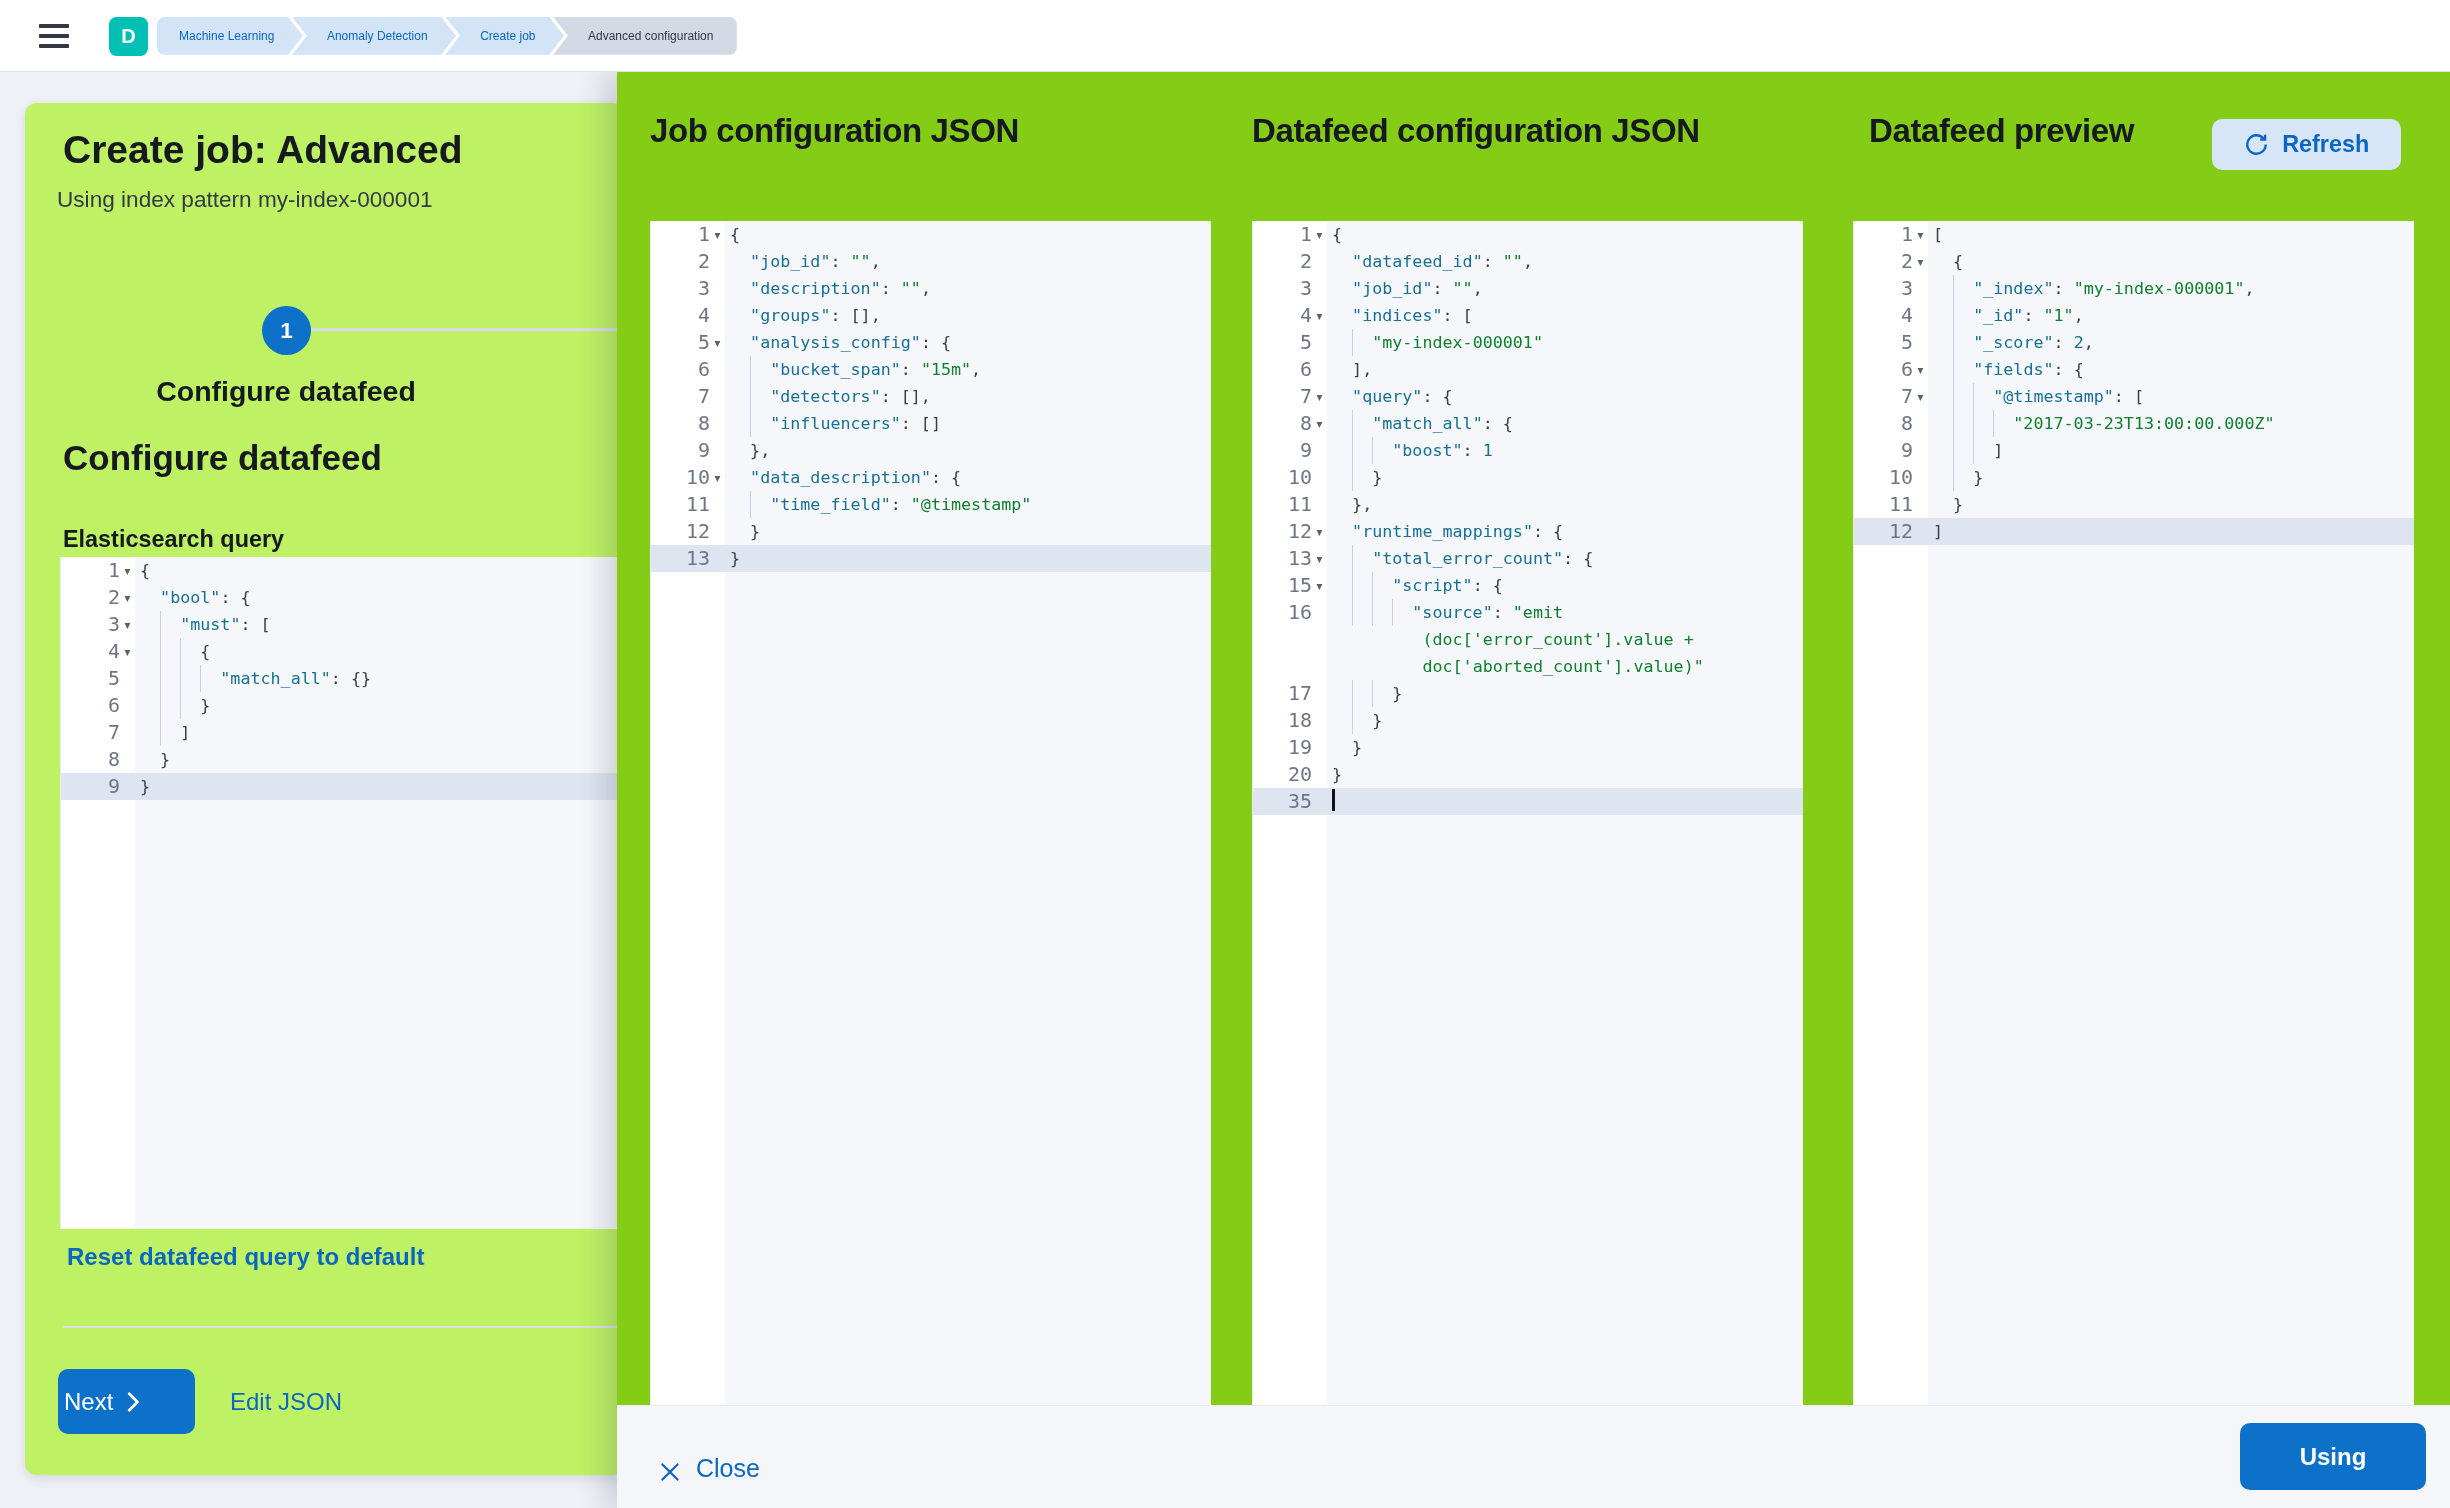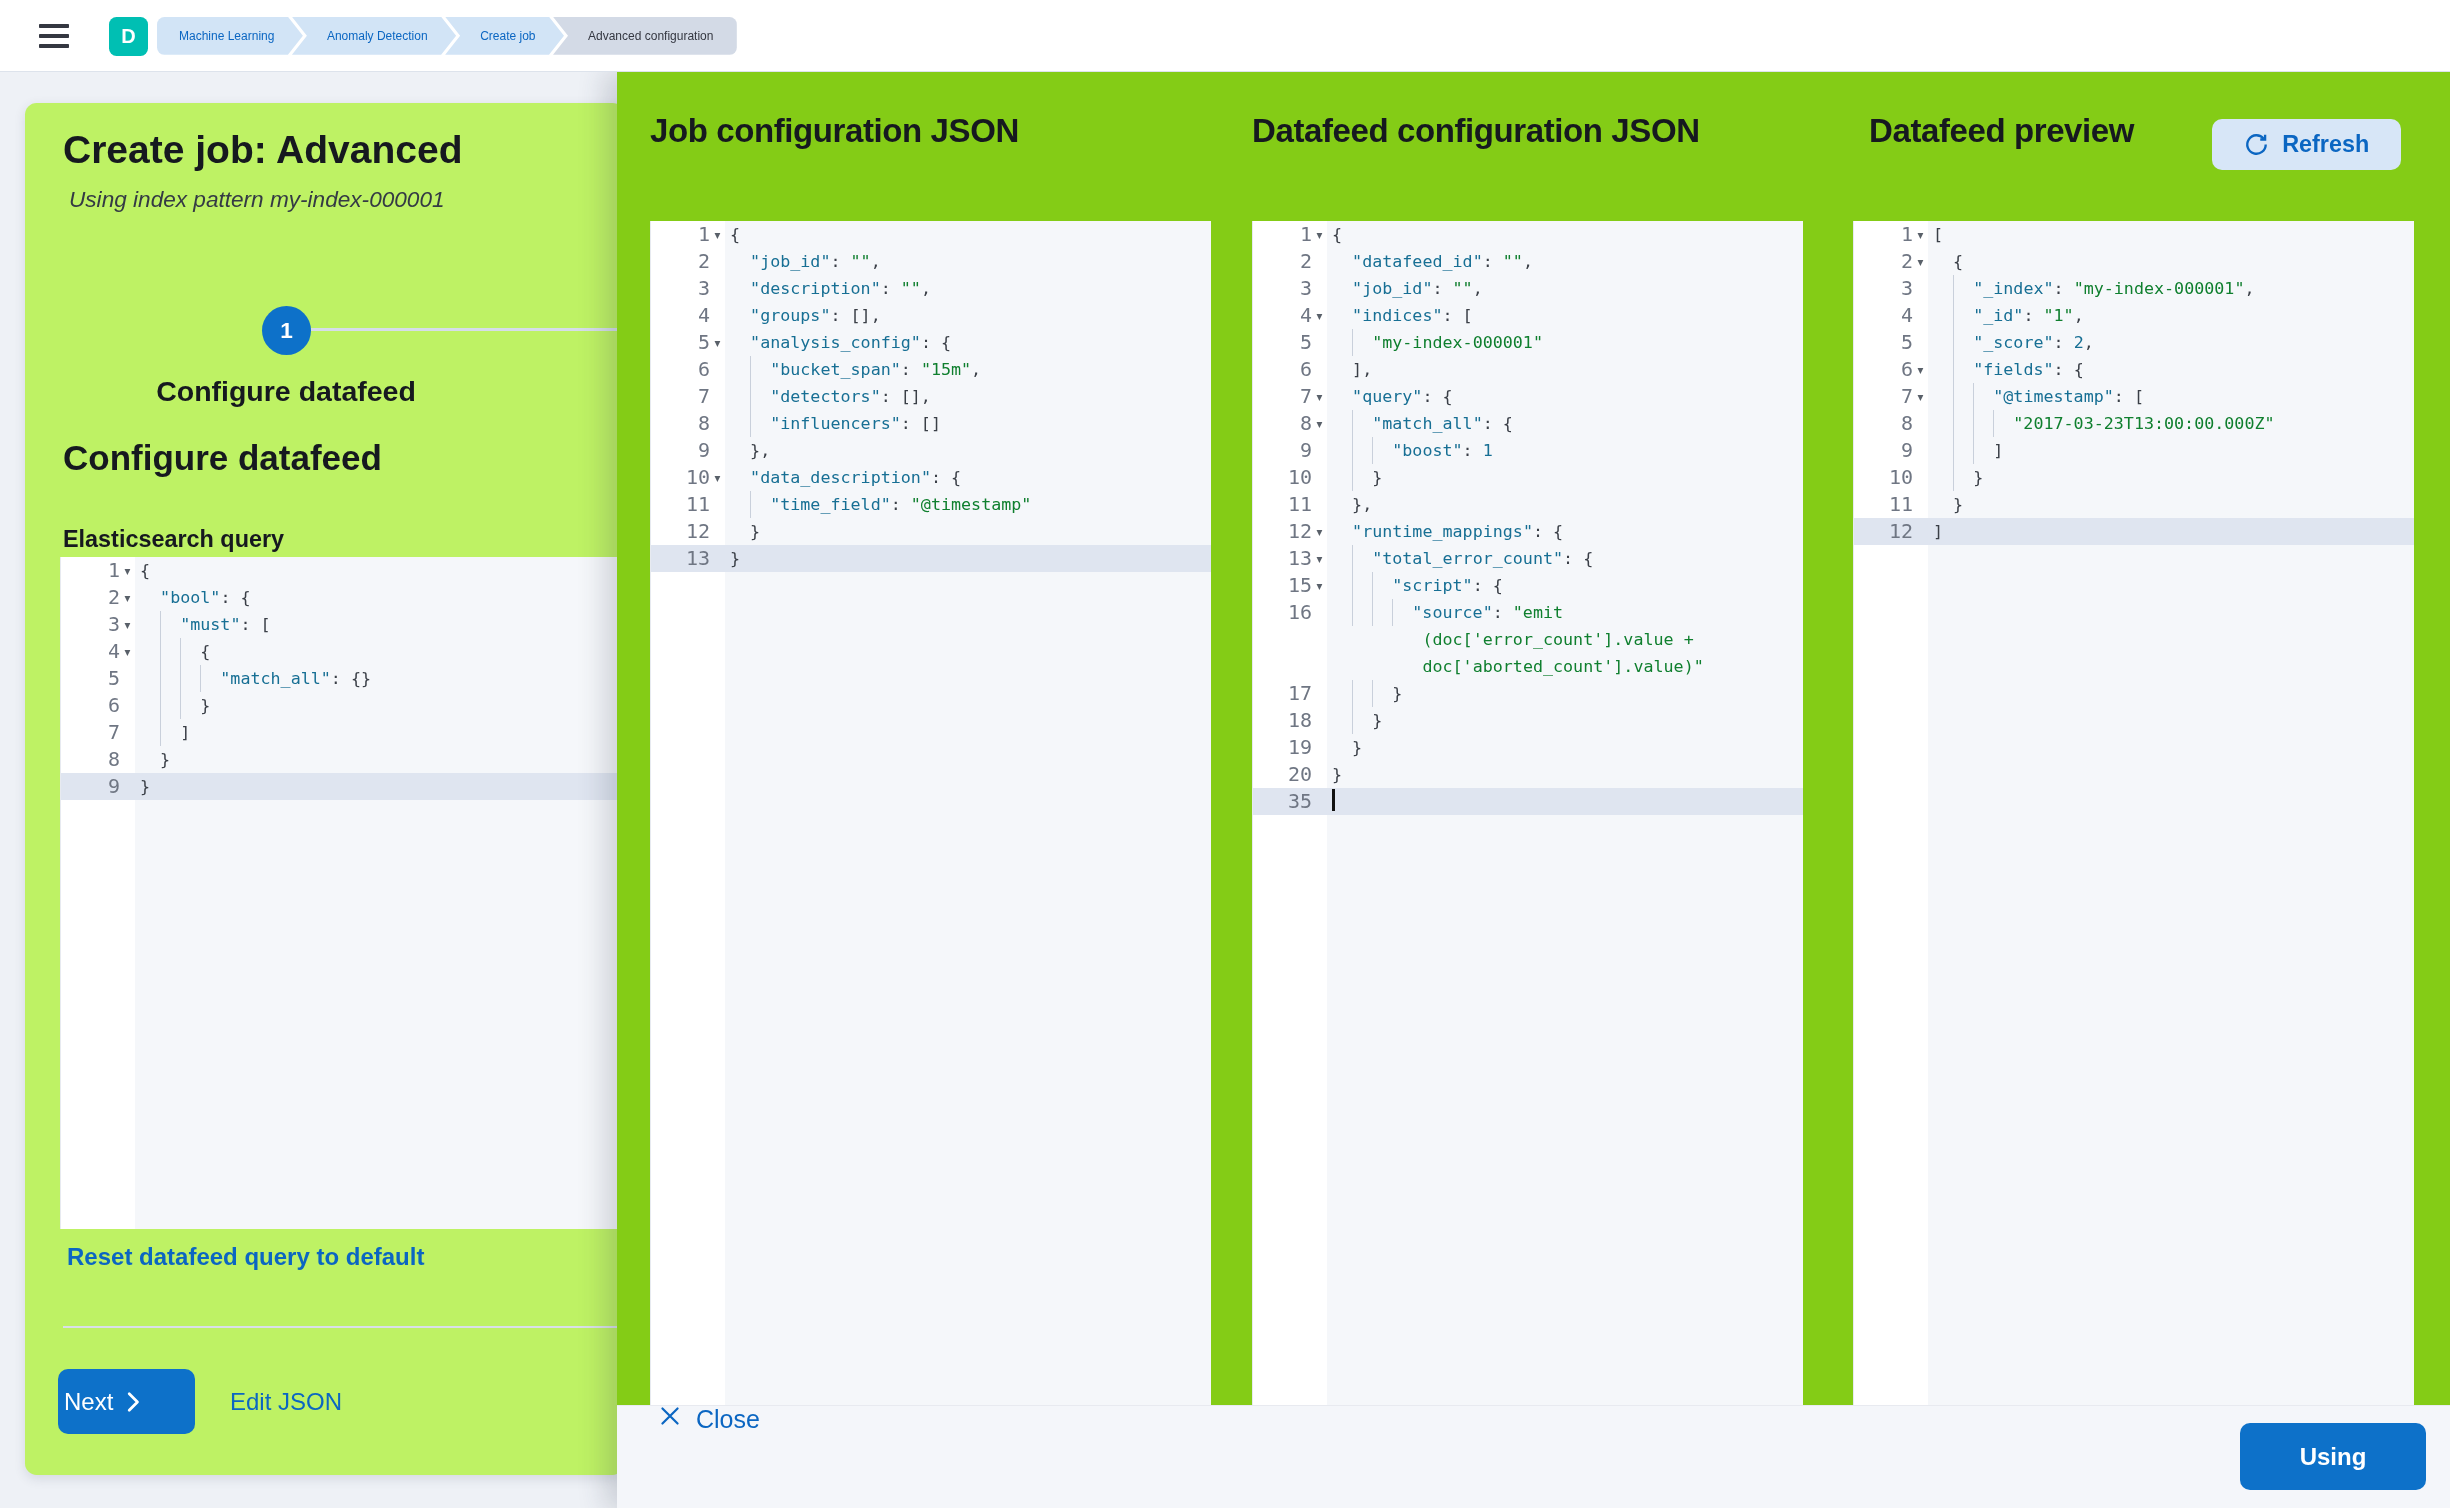--- a/index.html
+++ b/index.html
@@ -31,21 +31,21 @@
     clip-path:polygon(0 0,calc(100% - 15px) 0,100% 50%,calc(100% - 15px) 100%,0 100%);}
   .chip.mid{margin-left:-11px;padding:0 28.5px 0 35px;
     clip-path:polygon(0 0,calc(100% - 15px) 0,100% 50%,calc(100% - 15px) 100%,0 100%,15px 50%);}
   .chip.last{margin-left:-11px;padding:0 23.4px 0 35px;background:var(--chip-gray);
     color:#343741;cursor:default;border-radius:0 7.5px 7.5px 0;
     clip-path:polygon(0 0,100% 0,100% 100%,0 100%,15px 50%);}
   
   .card{position:absolute;left:25px;top:103px;width:599px;height:1372px;background:#bef264;
     border-radius:11.7px;box-shadow:0 3.3px 11.7px rgba(40,50,70,.12);z-index:10;}
   .card h1{position:absolute;left:38px;top:25px;margin:0;font-size:39px;font-weight:700;color:var(--ink);}
-  .card .subtitle{position:absolute;left:44px;top:84px;font-size:22.6px;color:var(--ink2);font-style:italic;}
+  .card .subtitle{position:absolute;left:32px;top:84px;font-size:22.6px;color:var(--ink2);}
   .step-circle{position:absolute;left:237px;top:203px;width:49px;height:49px;border-radius:50%;
     background:var(--primary);color:#fff;font-size:22.6px;font-weight:600;
     display:flex;align-items:center;justify-content:center;cursor:pointer;}
   .step-line{position:absolute;left:286px;top:225px;width:309px;height:2.5px;background:#d5dde9;}
   .step-label{position:absolute;left:261px;top:272px;transform:translateX(-50%);
     font-size:28.5px;font-weight:700;white-space:nowrap;color:var(--ink);}
   .section-heading{position:absolute;left:38px;top:335px;margin:0;font-size:35px;font-weight:700;color:var(--ink);}
   .query-label{position:absolute;left:38px;top:423px;font-size:23.4px;font-weight:700;color:var(--ink);}
   .reset-link{position:absolute;left:42px;top:1140px;font-size:24px;font-weight:600;color:var(--link);cursor:pointer;}
   .divider{position:absolute;left:38px;right:0;top:1223px;height:1.7px;background:#d9dfe9;}
@@ -59,21 +59,21 @@
     box-shadow:-11.7px 0 27px rgba(45,55,75,.20);z-index:40;}
   .panel{position:absolute;top:40px;height:1290px;}
   .panel h2{margin:0;font-size:33px;font-weight:700;color:var(--ink);letter-spacing:-0.4px;}
   .panel .editor{position:absolute;left:0;top:109px;height:1217px;width:100%;}
   .refresh-btn{position:absolute;right:49px;top:47px;width:189px;height:51px;border:none;border-radius:10px;
     background:#d7e6f7;color:var(--link);font-size:23.4px;font-weight:600;cursor:pointer;
     display:flex;align-items:center;justify-content:center;gap:13.4px;font-family:inherit;}
   .footer{position:absolute;left:0;right:0;bottom:0;height:104px;background:var(--footer-bg);
     box-shadow:inset 0 0.8px 0 rgba(60,70,90,.08);}
   .close-btn{position:absolute;left:42px;top:0;height:78px;border:none;background:none;padding:0;
-    display:flex;align-items:flex-start;gap:15px;font-size:25px;font-weight:500;color:var(--link);
+    display:flex;align-items:flex-end;gap:15px;font-size:25px;font-weight:500;color:var(--link);
     cursor:pointer;font-family:inherit;}
   .save-btn{position:absolute;right:24px;top:18.4px;width:186px;height:67px;border:none;border-radius:10px;
     background:var(--primary);color:#fff;font-size:24px;font-weight:600;cursor:pointer;font-family:inherit;}
   
   .editor{position:relative;background:#fff;overflow:hidden;cursor:text;border-left:0.8px solid #e7eaf0;}
   .editor .ebg{position:absolute;left:74px;top:0;right:0;bottom:0;background:var(--editor-bg);}
   .crow{position:relative;display:flex;height:27px;line-height:27px;z-index:1;
     font-family:"DejaVu Sans Mono",monospace;font-size:16.7px;white-space:pre;}
   .crow.active{background:var(--active-line);}
   .gut{flex:0 0 74px;display:flex;color:#6f7683;}

